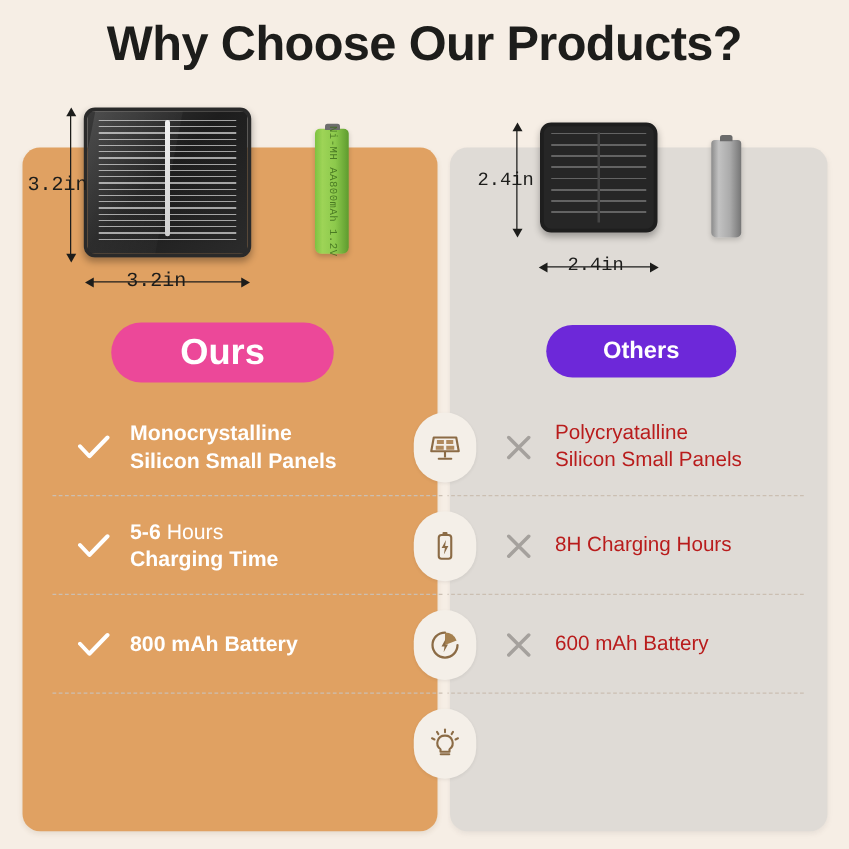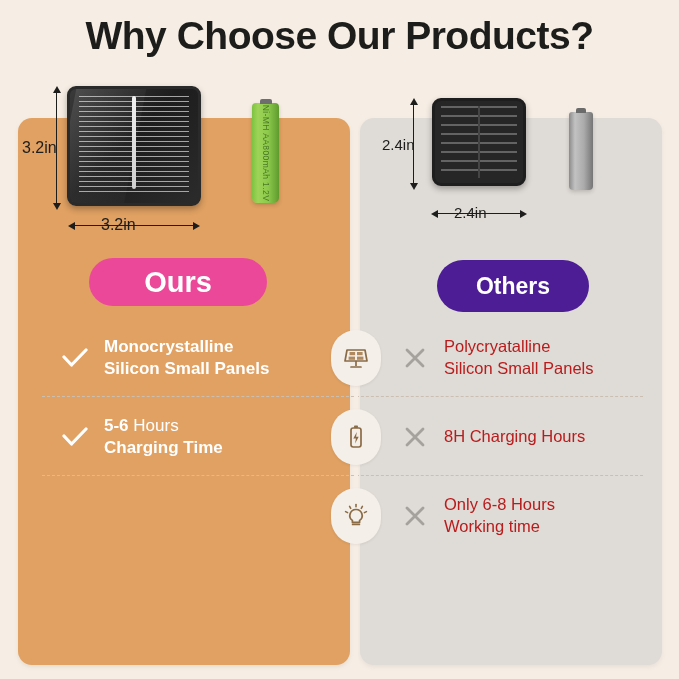--- a/index.html
+++ b/index.html
@@ -49,20 +49,21 @@
     background: #DFDBD6;
     box-shadow: 0 2px 4px rgba(130,125,120,0.12);
   }
 
   
   .hero {
     position: absolute;
     left: 0; right: 0;
     top: 0;
     height: 240px;
+    font-family: Liberation Mono, monospace;
   }
 
   
   .panel {
     position: absolute;
     background: linear-gradient(135deg,#3a3a3a 0%,#1d1d1d 45%,#2b2b2b 100%);
     border-radius: 9px;
     box-shadow: 0 3px 6px rgba(0,0,0,0.3);
     overflow: hidden;
     border: 3px solid #2a2a2a;
@@ -230,23 +231,23 @@
     top: 258px;
     width: 178px;
     height: 48px;
     background: #ec4899;
     font-size: 29px;
   }
   .pill-others {
     left: 437px;
     top: 260px;
     width: 152px;
-    height: 52px;
-    background: #4c1d95;
-    font-size: 23px;
+    height: 42px;
+    background: #6d28d9;
+    font-size: 19px;
   }
 
   
   .rows {
     position: absolute;
     left: 0; top: 318px;
     width: 679px;
   }
   .row {
     position: relative;
@@ -431,42 +432,59 @@
       <span class="mark">
         <svg width="22" height="22" viewBox="0 0 22 22">
             <path d="M3 3 L19 19 M19 3 L3 19" fill="none" stroke="#A5A19D" stroke-width="2.8" stroke-linecap="round"></path>
           </svg>
       </span>
       <span class="feat-text feat-right">8H Charging Hours</span>
     </div>
     <div class="row-sep"></div>
   </div>
 
+  <div class="row">
+    <div class="side side-left">
+      <span class="mark">
+        <svg width="26" height="20" viewBox="0 0 26 20">
+            <path d="M2 9 L9.5 17 L24 2" fill="none" stroke="#FFFFFF" stroke-width="3.2" stroke-linecap="round" stroke-linejoin="round"></path>
+          </svg>
+      </span>
+      <span class="feat-text feat-left">800 mAh Battery</span>
+    </div>
+
+    <div class="badge" style="top:12px;">
+      <svg width="28" height="28" viewBox="0 0 28 28">
+        <path d="M14 4 A10 10 0 1 0 24 14" fill="none" stroke="#8B6B45" stroke-width="1.8" stroke-linecap="round"></path>
+        <path d="M14 4 A10 10 0 0 1 23.3 10.4 L14 14 Z" fill="#A5804F"></path>
+        <path d="M14.6 9 L11.2 15.2 L13.6 15.2 L12.9 19.8 L16.4 13.6 L14 13.6 Z" fill="#8B6B45"></path>
+      </svg>
+    </div>
+
+    <div class="side side-right">
+      <span class="mark">
+        <svg width="22" height="22" viewBox="0 0 22 22">
+            <path d="M3 3 L19 19 M19 3 L3 19" fill="none" stroke="#A5A19D" stroke-width="2.8" stroke-linecap="round"></path>
+          </svg>
+      </span>
+      <span class="feat-text feat-right">600 mAh Battery</span>
+    </div>
+    <div class="row-sep"></div>
+  </div>
 
   <div class="row">
 
     <div class="badge" style="top:12px;">
       <svg width="28" height="28" viewBox="0 0 28 28">
         <path d="M14 7.5 A6 6 0 0 1 17.6 18.4 L17.6 20.4 L10.4 20.4 L10.4 18.4 A6 6 0 0 1 14 7.5 Z" fill="none" stroke="#8B6B45" stroke-width="1.7" stroke-linejoin="round"></path>
         <line x1="10.6" y1="22.4" x2="17.4" y2="22.4" stroke="#8B6B45" stroke-width="1.7" stroke-linecap="round"></line>
         <line x1="14" y1="2.6" x2="14" y2="4.8" stroke="#8B6B45" stroke-width="1.6" stroke-linecap="round"></line>
         <line x1="7.6" y1="4.4" x2="8.7" y2="6.3" stroke="#8B6B45" stroke-width="1.6" stroke-linecap="round"></line>
         <line x1="20.4" y1="4.4" x2="19.3" y2="6.3" stroke="#8B6B45" stroke-width="1.6" stroke-linecap="round"></line>
         <line x1="3.6" y1="9.6" x2="5.6" y2="10.6" stroke="#8B6B45" stroke-width="1.6" stroke-linecap="round"></line>
         <line x1="24.4" y1="9.6" x2="22.4" y2="10.6" stroke="#8B6B45" stroke-width="1.6" stroke-linecap="round"></line>
       </svg>
     </div>
 
-    <div class="side side-right">
-      <span class="mark">
-        <svg width="22" height="22" viewBox="0 0 22 22">
-            <path d="M3 3 L19 19 M19 3 L3 19" fill="none" stroke="#A5A19D" stroke-width="2.8" stroke-linecap="round"></path>
-          </svg>
-      </span>
-      <span class="feat-text feat-right">
-        <span>Only 6-8 Hours</span><br>
-        <span>Working time</span>
-      </span>
-    </div>
 
   </div>
 
 </div>
 
 </body></html>

